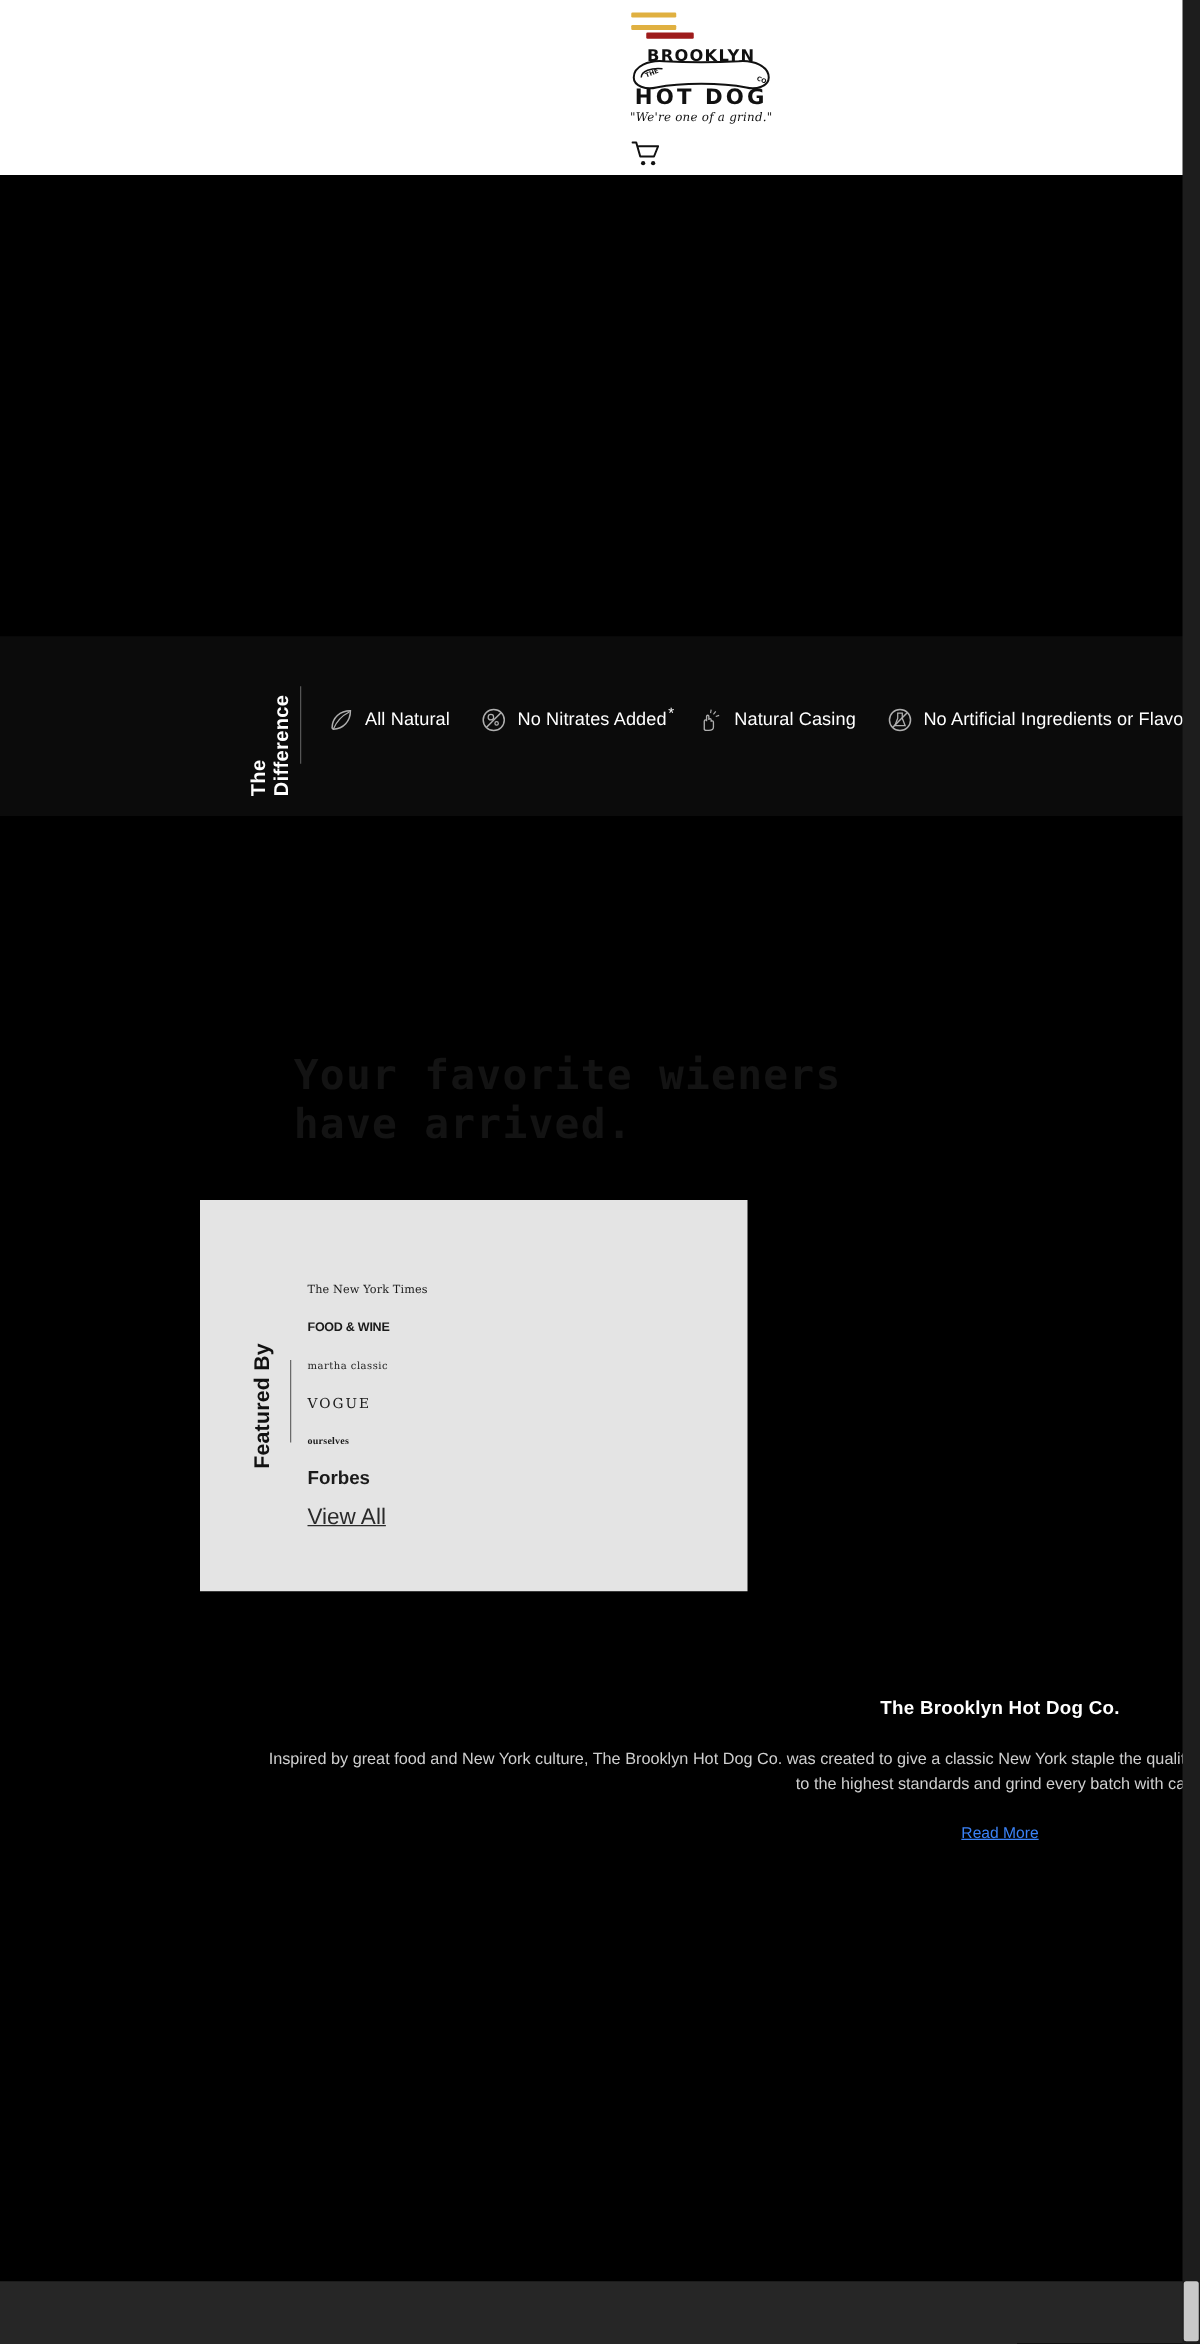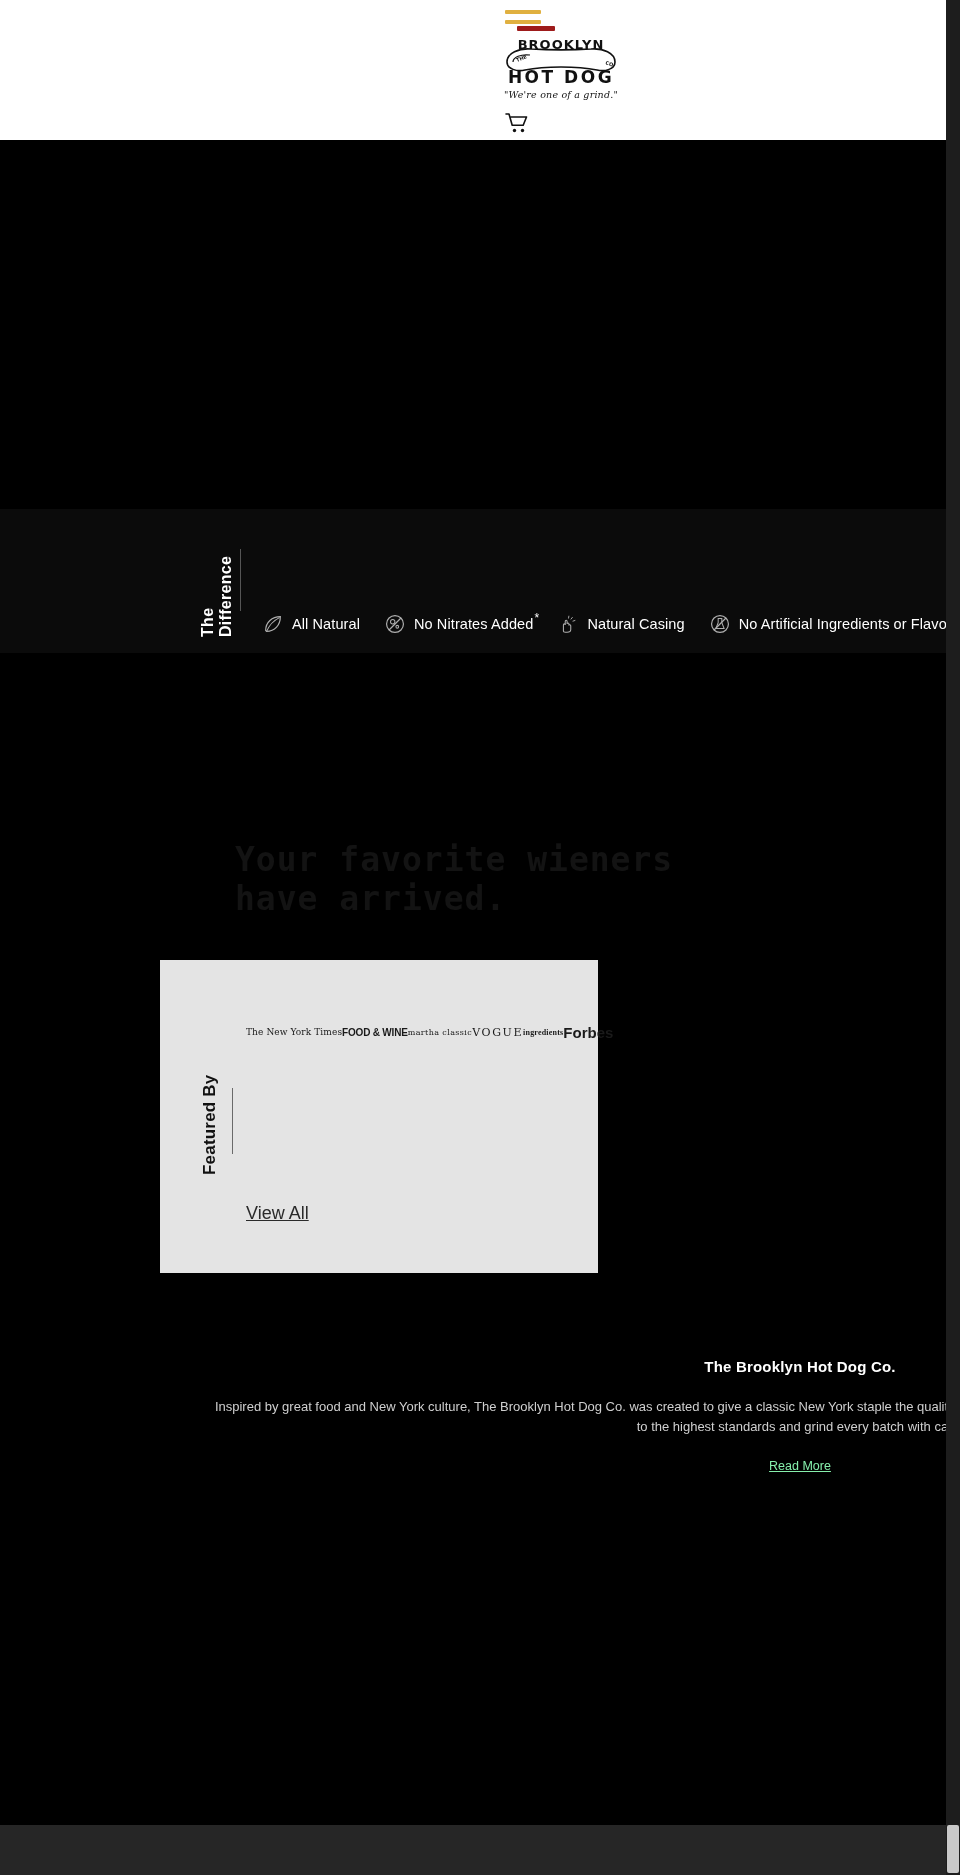--- a/index.html
+++ b/index.html
@@ -80,21 +80,21 @@
     position:absolute; left:240px; top:40px;
     width:1px; height:62px;
     background:#555;
   }
   .badges {
     position:absolute; left:262px; top:56px;
     display:flex; align-items:center;
     gap:24px;
     white-space:nowrap;
   }
-  .badge { display:flex; align-items:center; gap:8px; cursor:pointer;margin-top:48px; }
+  .badge { display:flex; align-items:center; gap:8px; cursor:pointer; }
   .badge-icon { width:22px; height:22px; flex:0 0 22px; opacity:.78; }
   .badge-text {
     font-size:14.5px; color:#ffffff; letter-spacing:.1px;
     position:relative;
   }
   .badge-text .ast {
     position:absolute; top:-5px; right:-6px;
     font-size:12px;
   }
 
@@ -130,21 +130,21 @@
     letter-spacing:.2px;
     display:flex; align-items:center;
   }
   .featured-rule {
     position:absolute; left:72px; top:128px;
     width:1px; height:66px;
     background:#6a6a6a;
   }
   .press-list {
     position:absolute; left:86px; top:57px;
-    display:flex; flex-direction:row;
+    display:flex; flex-direction:column;
   }
   .press-item {
     height:30px;
     display:flex; align-items:center;
     cursor:pointer;
   }
   .press-logo { color:#1a1a1a; white-space:nowrap; }
   .press-logo.nyt   { font-family:"DejaVu Serif", serif; font-size:9px; letter-spacing:.1px; }
   .press-logo.fw    { font-family:"Liberation Sans", sans-serif; font-size:10px; font-weight:bold; letter-spacing:-.2px; }
   .press-logo.ms    { font-family:"DejaVu Serif", serif; font-size:8px; letter-spacing:.4px; }
@@ -169,21 +169,21 @@
     font-size:15px; font-weight:bold; color:#ffffff;
     letter-spacing:.2px;
     margin-bottom:22px;
   }
   .about-body {
     font-size:13px; line-height:1.55; color:#cfcfcf;
     max-width:1180px; margin:0 auto;
   }
   .read-more {
     display:inline-block; margin-top:22px;
-    font-size:12.5px; color:#86efac;
+    font-size:12.5px; color:#3b82f6;
     text-decoration:underline; cursor:pointer;
   }
 
   
   .site-footer {
     position:absolute; top:1825px; left:0;
     width:1600px; height:50px;
     background:#262626;
   }
 
@@ -310,21 +310,21 @@
         <div class="press-item">
           <span class="press-logo fw">FOOD &amp; WINE</span>
         </div>
         <div class="press-item">
           <span class="press-logo ms">martha classic</span>
         </div>
         <div class="press-item">
           <span class="press-logo vogue">VOGUE</span>
         </div>
         <div class="press-item">
-          <span class="press-logo epi">ingredients</span>
+          <span class="press-logo epi">ourselves</span>
         </div>
         <div class="press-item">
           <span class="press-logo forbes">Forbes</span>
         </div>
       </div>
 
       <a class="view-all">View All</a>
     </div>
 
     <div class="about">

